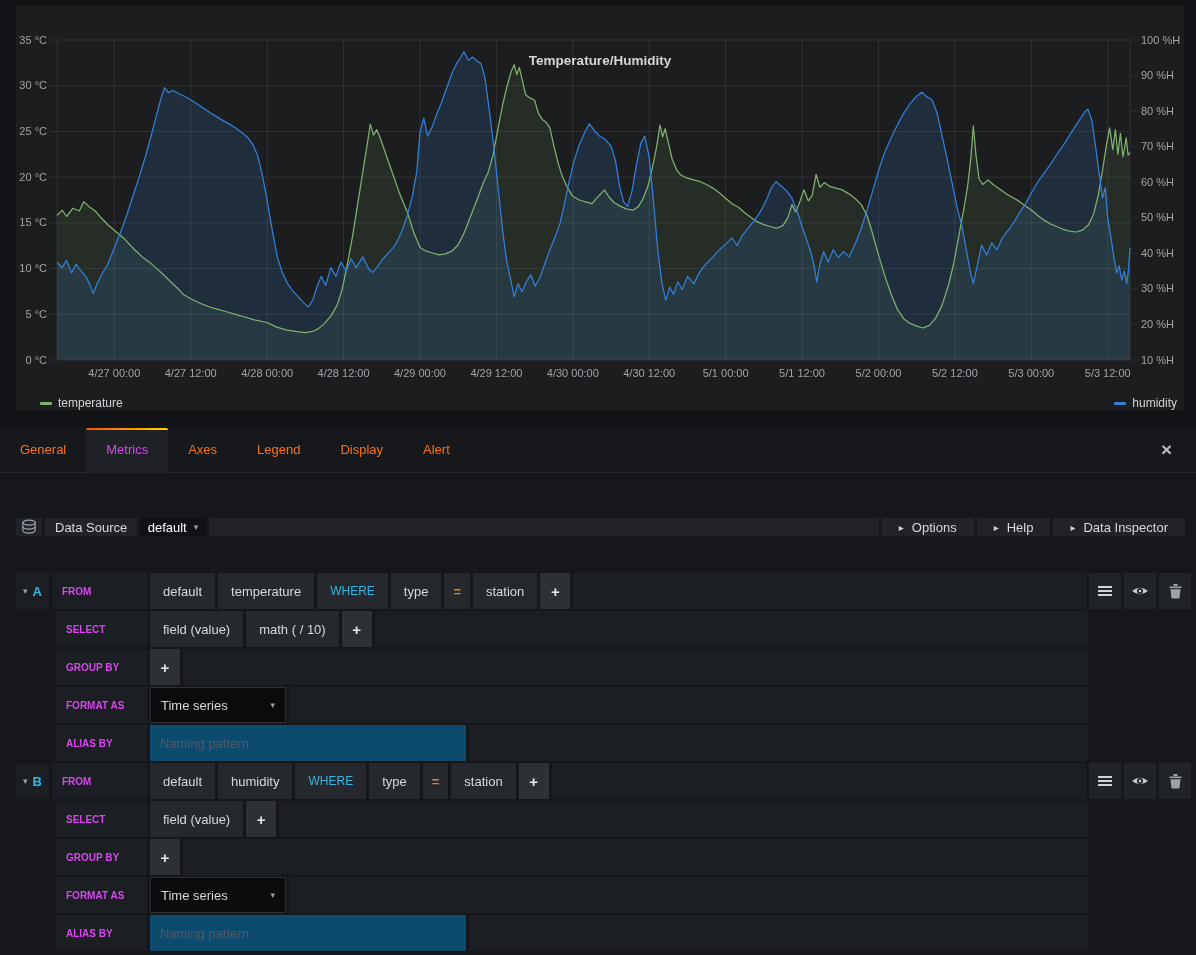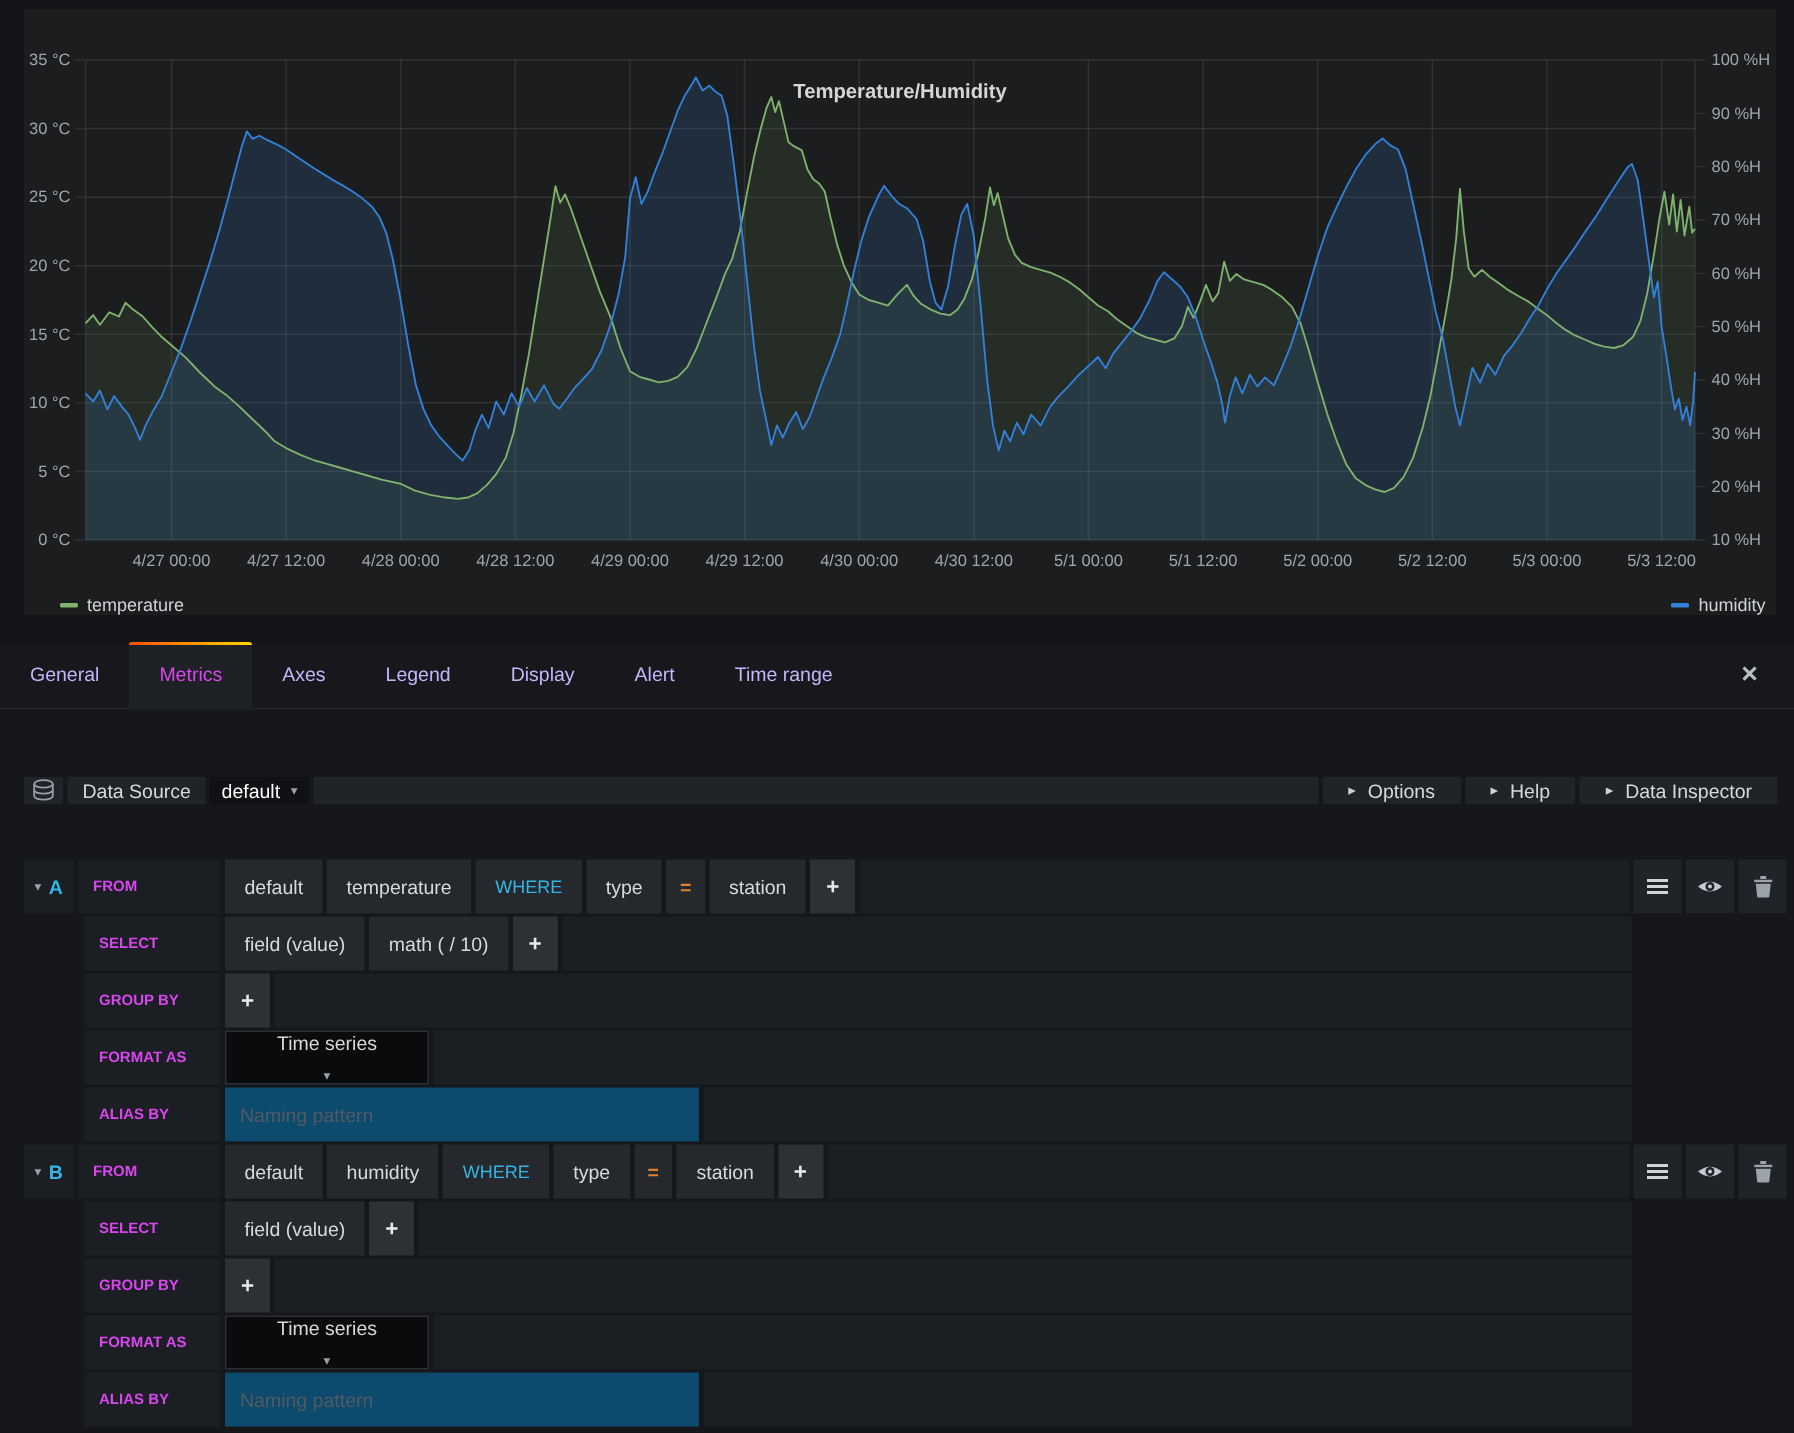--- a/index.html
+++ b/index.html
@@ -9,21 +9,21 @@
   .panel{position:absolute;left:16px;top:6px;width:1168px;height:404px;background:#1c1d1f;}
   .panel-title-text{position:absolute;left:0;right:0;top:7px;text-align:center;font-size:13.5px;font-weight:bold;color:#d5d6d8;margin-top:40px;}
   .plot-wrap{position:absolute;left:0;top:0;}
   .legend-item{position:absolute;top:390px;display:flex;align-items:center;gap:6px;font-size:12px;color:#d0d3d6;}
   .legend-item .swatch{width:12px;height:3px;border-radius:1px;display:inline-block;}
   svg text{font-family:"Liberation Sans",sans-serif;}
 
   
   .tabbar{position:absolute;left:0;top:428px;width:1196px;height:44px;background:#17181b;border-bottom:1px solid #26282d;display:flex;align-items:stretch;}
   .panel-type{width:100px;padding-left:20px;font-size:21px;color:#e8e9ea;line-height:44px;font-weight:500;}
-  .tab{padding:0 20px;font-size:13px;color:#c4b5fd;line-height:44px;cursor:pointer;}
+  .tab{padding:0 20px;font-size:13px;color:#f97316;line-height:44px;cursor:pointer;}
   .tab.active{position:relative;background:#1e2126;color:#d946ef;height:45px;z-index:2;border-radius:2px 2px 0 0;}
   .tab.active::before{content:'';position:absolute;left:0;right:0;top:0;height:2px;background:linear-gradient(to right,#ff4d00,#ffd500);border-radius:2px 2px 0 0;}
   .close-x{position:absolute;right:24px;top:0;line-height:44px;font-size:19px;font-weight:bold;color:#b9bec4;cursor:pointer;}
 
   .edit-body{position:absolute;left:0;top:473px;width:1196px;height:482px;background:#15171a;}
 
   
   .toolbar{position:absolute;left:16px;top:498px;width:1169px;height:38px;display:flex;gap:3px;}
   .cell{background:#202328;display:flex;align-items:center;color:#d8d9da;font-size:13px;margin-top:20px;}
   .ds-icon-cell{width:26px;justify-content:center;}
@@ -45,21 +45,21 @@
   .qlabel{background:#1b1e22;color:#d946ef;font-size:10px;font-weight:bold;padding-left:10px;}
   .qlabel.hdr{width:85px;}
   .qlabel.sub{width:81px;}
   .seg{background:#25282d;color:#d8d9da;font-size:13px;padding:0 13px;cursor:pointer;}
   .seg.kw{color:#33b5e5;font-weight:normal;font-size:12px;cursor:default;}
   .seg.op{color:#d9832e;font-weight:bold;padding:0 9px;}
   .plus{background:#2d3035;color:#e8e8e8;font-size:15px;font-weight:bold;width:30px;justify-content:center;cursor:pointer;}
   .qfill{flex:1;background:#1b1e22;}
   .sub-end{margin-right:103px;}
   .icon-btn{width:32px;background:#202328;justify-content:center;cursor:pointer;}
-  .select-box{background:#0a0b0d;border:1px solid #2c2f34;width:114px;justify-content:space-between;padding:0 10px;height:34px;color:#d8d9da;font-size:13px;cursor:pointer;flex-direction:column;}
+  .select-box{background:#0a0b0d;border:1px solid #2c2f34;width:114px;justify-content:space-between;padding:0 10px;height:34px;color:#d8d9da;font-size:13px;cursor:pointer;}
   .alias-input{background:#0c4a6e;border:none;outline:none;width:296px;height:36px;padding:0 10px;color:#d8d9da;font-size:13px;font-family:"Liberation Sans",sans-serif;}
   .alias-input::placeholder{color:#545a62;}
 </style>
 </head>
 <body>
 
 <div class="panel">
   <div class="panel-title-text">Temperature/Humidity</div>
   <div class="plot-wrap">
     <svg id="chart" width="1168" height="404">
@@ -153,21 +153,20 @@
   </div>
 </div>
 
 <div class="tabbar">
   <div class="tab">General</div>
   <div class="tab active">Metrics</div>
   <div class="tab">Axes</div>
   <div class="tab">Legend</div>
   <div class="tab">Display</div>
   <div class="tab">Alert</div>
-  <div class="tab">Time range</div>
   <div class="close-x">×</div>
 </div>
 
 <div class="edit-body"></div>
 
 <div class="toolbar">
   <div class="cell ds-icon-cell">
     <svg width="16" height="16" viewBox="0 0 16 16">
       <ellipse cx="8" cy="3.6" rx="6.2" ry="2.5" fill="none" stroke="#9aa0a6" stroke-width="1.2"></ellipse>
       <path d="M1.8 3.6 v4 a6.2 2.5 0 0 0 12.4 0 v-4" fill="none" stroke="#9aa0a6" stroke-width="1.2"></path>

